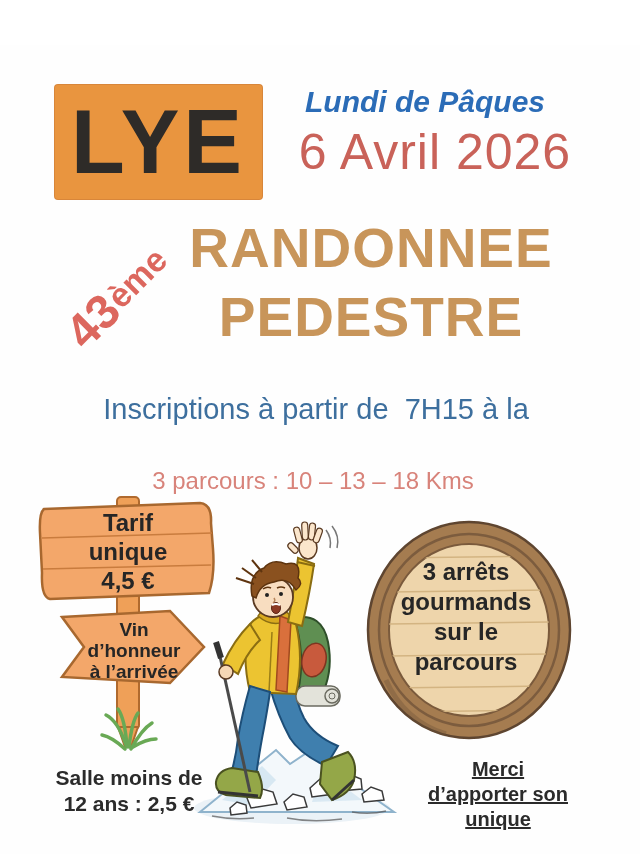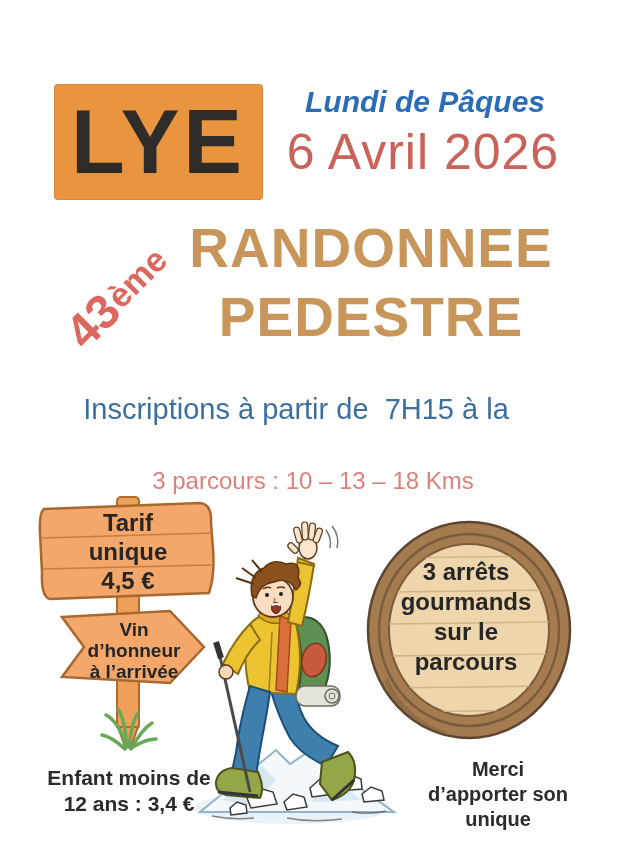--- a/index.html
+++ b/index.html
@@ -16,43 +16,43 @@
     background:#e9953f;border-radius:3px;
     display:flex;align-items:center;justify-content:center;
     box-shadow:0 0 0 1px #d8863a;
   }
   .lye-text{
     font-weight:bold;font-size:88px;line-height:1;color:#2e2b28;
     letter-spacing:4px;transform:scaleY(1.04);
   }
   .lundi{left:280px;top:40px;width:290px;font-weight:bold;font-style:italic;
     font-size:30px;color:#2b6cb7;}
-  .date{left:262px;top:78px;width:322px;font-size:50px;color:#c96259;letter-spacing:1px;}
+  .date{left:262px;top:78px;width:322px;font-size:50px;color:#c96259;letter-spacing:1px;padding-left:12px;}
 
   .edition{
     left:30px;top:224px;width:175px;height:56px;
     display:flex;align-items:center;justify-content:center;
     transform:rotate(-45deg);color:#dc675e;font-weight:bold;
   }
   .edition .num{font-size:48px;line-height:1;}
   .edition .suf{font-size:34px;line-height:1;margin-left:1px;}
 
   .title{left:160px;top:176px;width:422px;font-weight:bold;font-size:55px;
     color:#c8955a;letter-spacing:1px;line-height:1;}
   .title2{top:245px;}
   .organizer{left:140px;top:312px;width:420px;font-size:19px;color:#2b2b2b;}
 
-  .reg{left:40px;top:348px;width:512px;font-size:29px;color:#3d6f9e;white-space:pre-wrap;}
+  .reg{left:60px;top:348px;width:512px;font-size:29px;color:#3d6f9e;white-space:pre-wrap;}
   .reg2{top:386px;}
   .parcours{left:57px;top:422px;width:512px;font-size:24px;color:#d8837a;}
 
   .child{left:39px;top:720px;width:180px;font-weight:bold;font-size:21px;
     color:#2b2b2b;line-height:1.22;}
   .cup{left:418px;top:712px;width:160px;font-weight:bold;font-size:20px;
-    color:#2b2b2b;line-height:1.25;}
+    color:#2b2b2b;line-height:1.25;text-decoration:underline;}
 
   svg{display:block;}
   .sign-text{font-family:"Liberation Sans",sans-serif;font-weight:bold;fill:#262626;}
 </style>
 </head>
 <body>
 
 <div class="page">
 
   <div class="abs lye-box">
@@ -196,22 +196,22 @@
       <line x1="24" y1="192" x2="186" y2="190"></line>
     </g>
     <path d="M22,160 a92,98 0 0,0 60,54" stroke="#6b4f36" stroke-width="5" fill="none" opacity="0.35"></path>
     <text class="sign-text" x="102" y="60" font-size="24" text-anchor="middle">3 arrêts</text>
     <text class="sign-text" x="102" y="90" font-size="24" text-anchor="middle">gourmands</text>
     <text class="sign-text" x="102" y="120" font-size="24" text-anchor="middle">sur le</text>
     <text class="sign-text" x="102" y="150" font-size="24" text-anchor="middle">parcours</text>
   </svg>
 
   <div class="abs ctr child">
-    <div>Enfant moins de</div>
-    <div>12 ans : 3,4 €</div>
+    <div>Salle moins de</div>
+    <div>12 ans : 2,5 €</div>
   </div>
   <div class="abs ctr cup">
     <div>Merci</div>
     <div>d’apporter son</div>
     <div>unique</div>
   </div>
 
 </div>
 
 </body></html>

